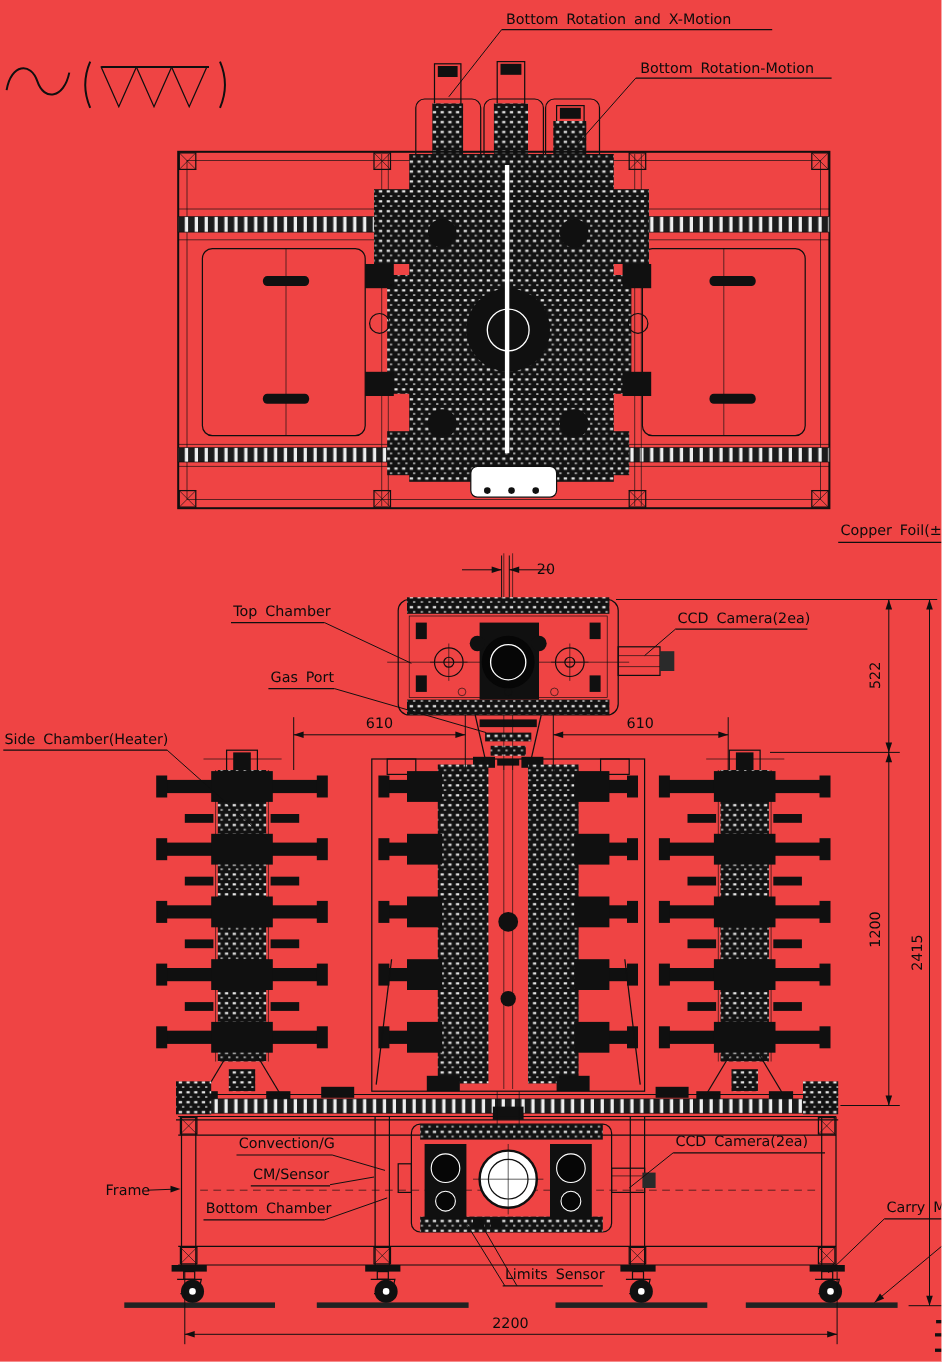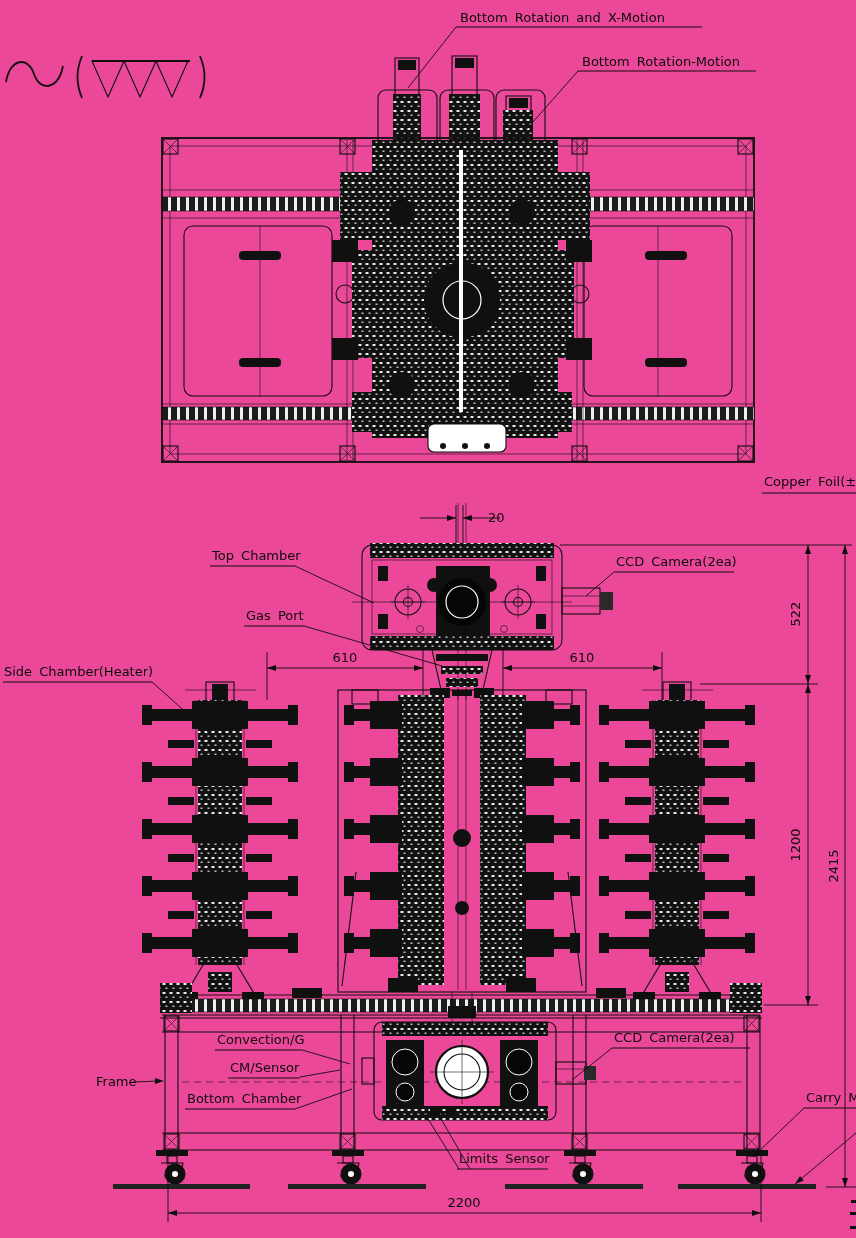--- a/index.html
+++ b/index.html
@@ -1,16 +1,16 @@
 <!DOCTYPE html>
 <html><head>
 <meta charset="utf-8">
 <style>
   html,body{margin:0;padding:0;background:#ffffff;}
-  #stage{position:relative;width:856px;height:1238px;background:#ec4899;overflow:hidden;}
+  #stage{position:relative;width:856px;height:1238px;background:#ef4444;overflow:hidden;}
   svg{display:block;}
   .lbl{font-family:"DejaVu Sans",sans-serif;font-size:13px;fill:#0c0c0c;word-spacing:3px;}
   .dim{font-family:"DejaVu Sans",sans-serif;font-size:13px;fill:#0c0c0c;}
   .s2{stroke:#0f0f0f;stroke-width:1.8;fill:none;}
   .s1{stroke:#0f0f0f;stroke-width:1.1;fill:none;}
   .s0{stroke:#0f0f0f;stroke-width:0.6;fill:none;}
   .dimln{stroke:#0f0f0f;stroke-width:0.9;fill:none;}
   .ldr{stroke:#0f0f0f;stroke-width:0.9;fill:none;}
   .ul{stroke:#0f0f0f;stroke-width:1.1;}
   .dk{fill:#101010;stroke:none;}

